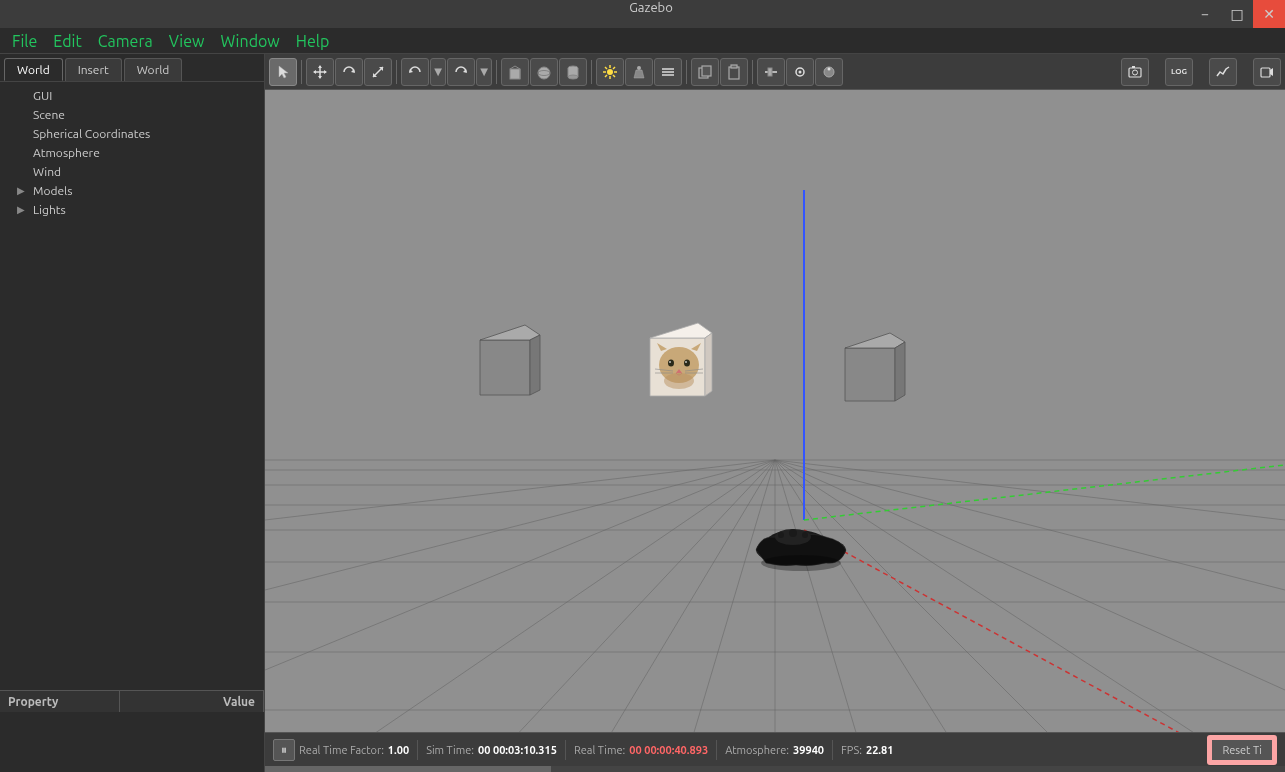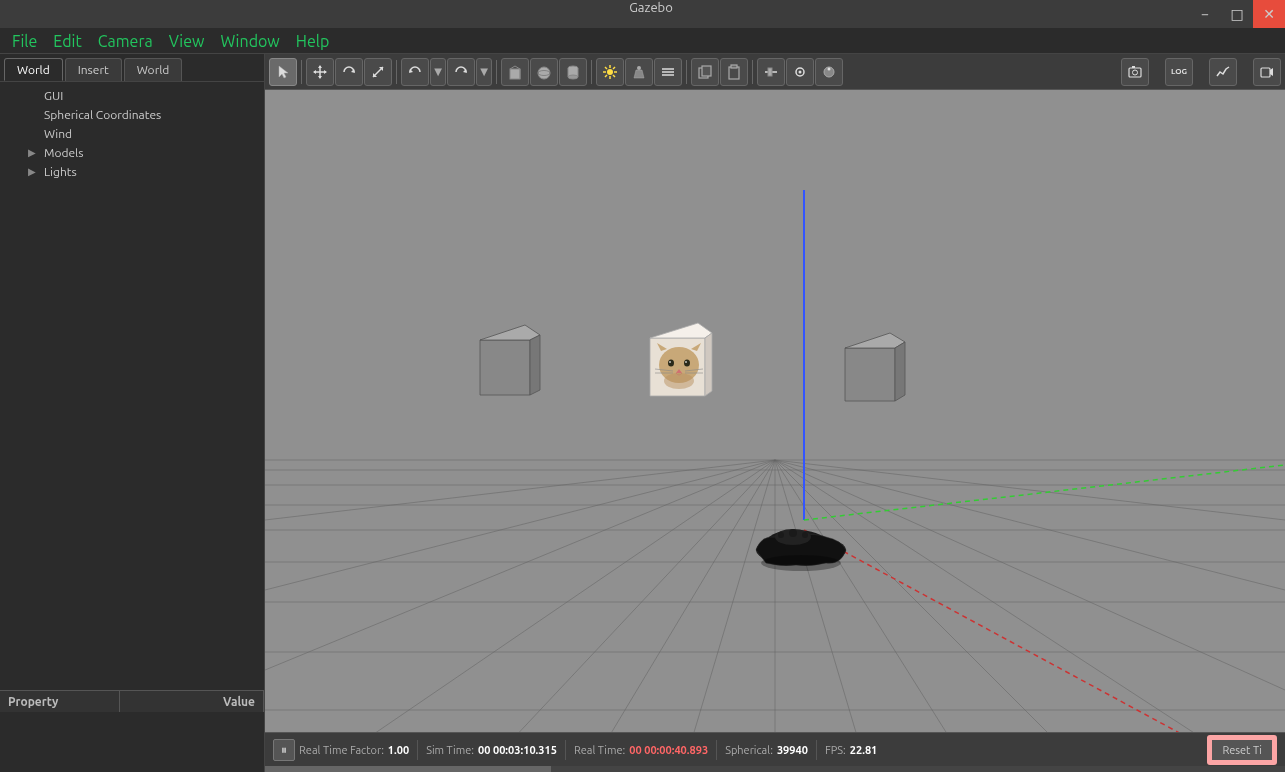--- a/index.html
+++ b/index.html
@@ -104,21 +104,21 @@
       background: #2b2b2b;
       color: #fff;
       border-color: #666;
       border-bottom: 1px solid #2b2b2b;
     }
 
     
     #tree-panel {
       flex: 1;
       overflow-y: auto;
-      padding: 4px 16px;
+      padding: 4px 5px;
     }
     .tree-item {
       padding: 3px 12px;
       color: #ccc;
       cursor: pointer;
       font-size: 12px;
       display: flex;
       align-items: center;
       gap: 4px;
     }
@@ -290,21 +290,29 @@
       <div class="tab">World</div>
     </div>
 
     <div id="tree-panel">
       <div class="tree-item">
         <span class="tree-item-arrow"></span>
         <span>GUI</span>
       </div>
       <div class="tree-item">
         <span class="tree-item-arrow"></span>
+        <span>Scene</span>
+      </div>
+      <div class="tree-item">
+        <span class="tree-item-arrow"></span>
         <span>Spherical Coordinates</span>
+      </div>
+      <div class="tree-item">
+        <span class="tree-item-arrow"></span>
+        <span>Atmosphere</span>
       </div>
       <div class="tree-item">
         <span class="tree-item-arrow"></span>
         <span>Wind</span>
       </div>
       <div class="tree-item">
         <span class="tree-item-arrow">▶</span>
         <span>Models</span>
       </div>
       <div class="tree-item">
@@ -611,21 +619,21 @@
       </div>
       <span class="status-label">Real Time Factor:</span>
       <span class="status-value">1.00</span>
       <div class="status-sep"></div>
       <span class="status-label">Sim Time:</span>
       <span class="status-value">00 00:03:10.315</span>
       <div class="status-sep"></div>
       <span class="status-label">Real Time:</span>
       <span class="status-value red">00 00:00:40.893</span>
       <div class="status-sep"></div>
-      <span class="status-label">Spherical:</span>
+      <span class="status-label">Atmosphere:</span>
       <span class="status-value">39940</span>
       <div class="status-sep"></div>
       <span class="status-label">FPS:</span>
       <span class="status-value">22.81</span>
       <div id="reset-btn">Reset Ti</div>
     </div>
 
     <div style="height:6px; background:#444; position:relative;">
       <div style="height:100%; width:28%; background:#666;"></div>
     </div>

